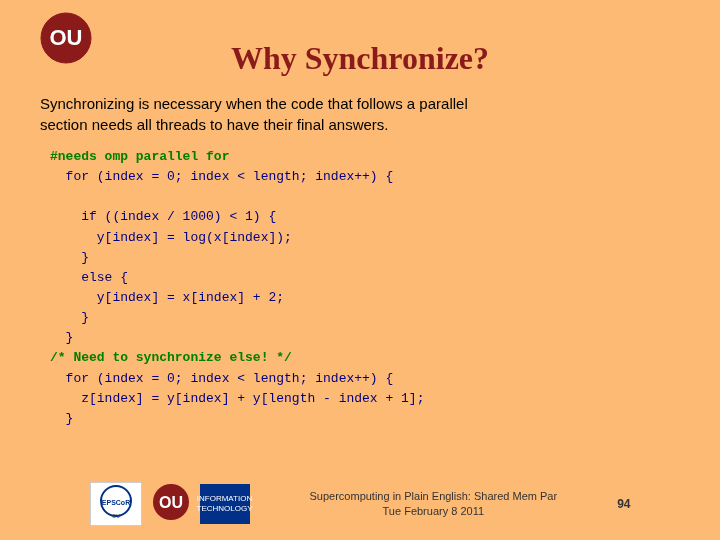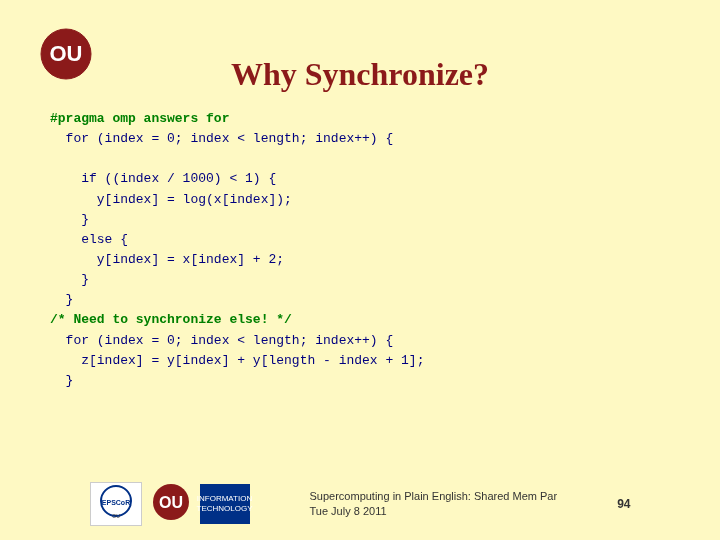--- a/index.html
+++ b/index.html
@@ -8,23 +8,23 @@
       height: 540px;
       background: #ffffff;
       font-family: Arial, sans-serif;
       overflow: hidden;
       position: relative;
     }
 
     .slide {
       width: 720px;
       height: 540px;
-      background: #fef9c3;
+      background: #fdba74;
       position: relative;
-      padding: 28px 40px 60px 40px;
+      padding: 12px 40px 60px 40px;
     }
 
     .header {
       display: flex;
       align-items: center;
       justify-content: center;
       margin-bottom: 16px;
       position: relative;
     }
 
@@ -81,21 +81,21 @@
       gap: 60px;
     }
 
     .footer-logos {
       display: flex;
       align-items: center;
       gap: 10px;
     }
 
     .footer-text {
-      text-align: left;
+      text-align: center;
       font-size: 11px;
       color: #333333;
       line-height: 1.4;
     }
 
     .footer-number {
       font-size: 12px;
       color: #333333;
       font-weight: bold;
     }
@@ -140,23 +140,24 @@
 
     <div class="logo-ou">
       <svg viewBox="0 0 52 52" xmlns="http://www.w3.org/2000/svg">
         <circle cx="26" cy="26" r="25" fill="#8B1A1A" stroke="#8B1A1A" stroke-width="1"></circle>
         <text x="26" y="33" text-anchor="middle" font-size="22" font-weight="bold" fill="white" font-family="Arial">OU</text>
       </svg>
     </div>
     <h1 class="title">Why Synchronize?</h1>
   </div>
 
+  <p class="body-text">Synchronizing is necessary when the code that follows a parallel<br>section needs all threads to have their final answers.</p>
 
   <div class="code-block">
-    <span class="highlight">#pragma omp answers for</span><br>
+    <span class="highlight">#needs omp parallel for</span><br>
     <span>&nbsp;&nbsp;for (index = 0; index &lt; length; index++) {</span><br>
     <br>
     <span>&nbsp;&nbsp;&nbsp;&nbsp;if ((index / 1000) &lt; 1) {</span><br>
     <span>&nbsp;&nbsp;&nbsp;&nbsp;&nbsp;&nbsp;y[index] = log(x[index]);</span><br>
     <span>&nbsp;&nbsp;&nbsp;&nbsp;}</span><br>
     <span>&nbsp;&nbsp;&nbsp;&nbsp;else {</span><br>
     <span>&nbsp;&nbsp;&nbsp;&nbsp;&nbsp;&nbsp;y[index] = x[index] + 2;</span><br>
     <span>&nbsp;&nbsp;&nbsp;&nbsp;}</span><br>
     <span>&nbsp;&nbsp;}</span><br>
     <span class="highlight">/* Need to synchronize else! */</span><br>
@@ -184,19 +185,19 @@
         </svg>
       </div>
 
       <div class="it-logo">
         <div class="it-logo-text">INFORMATION<br>TECHNOLOGY</div>
       </div>
     </div>
 
     <div class="footer-text">
       <div>Supercomputing in Plain English: Shared Mem Par</div>
-      <div>Tue July 8 2011</div>
+      <div>Tue February 8 2011</div>
     </div>
 
     <div class="footer-number">94</div>
   </div>
 
 </div>
 
 </body></html>

